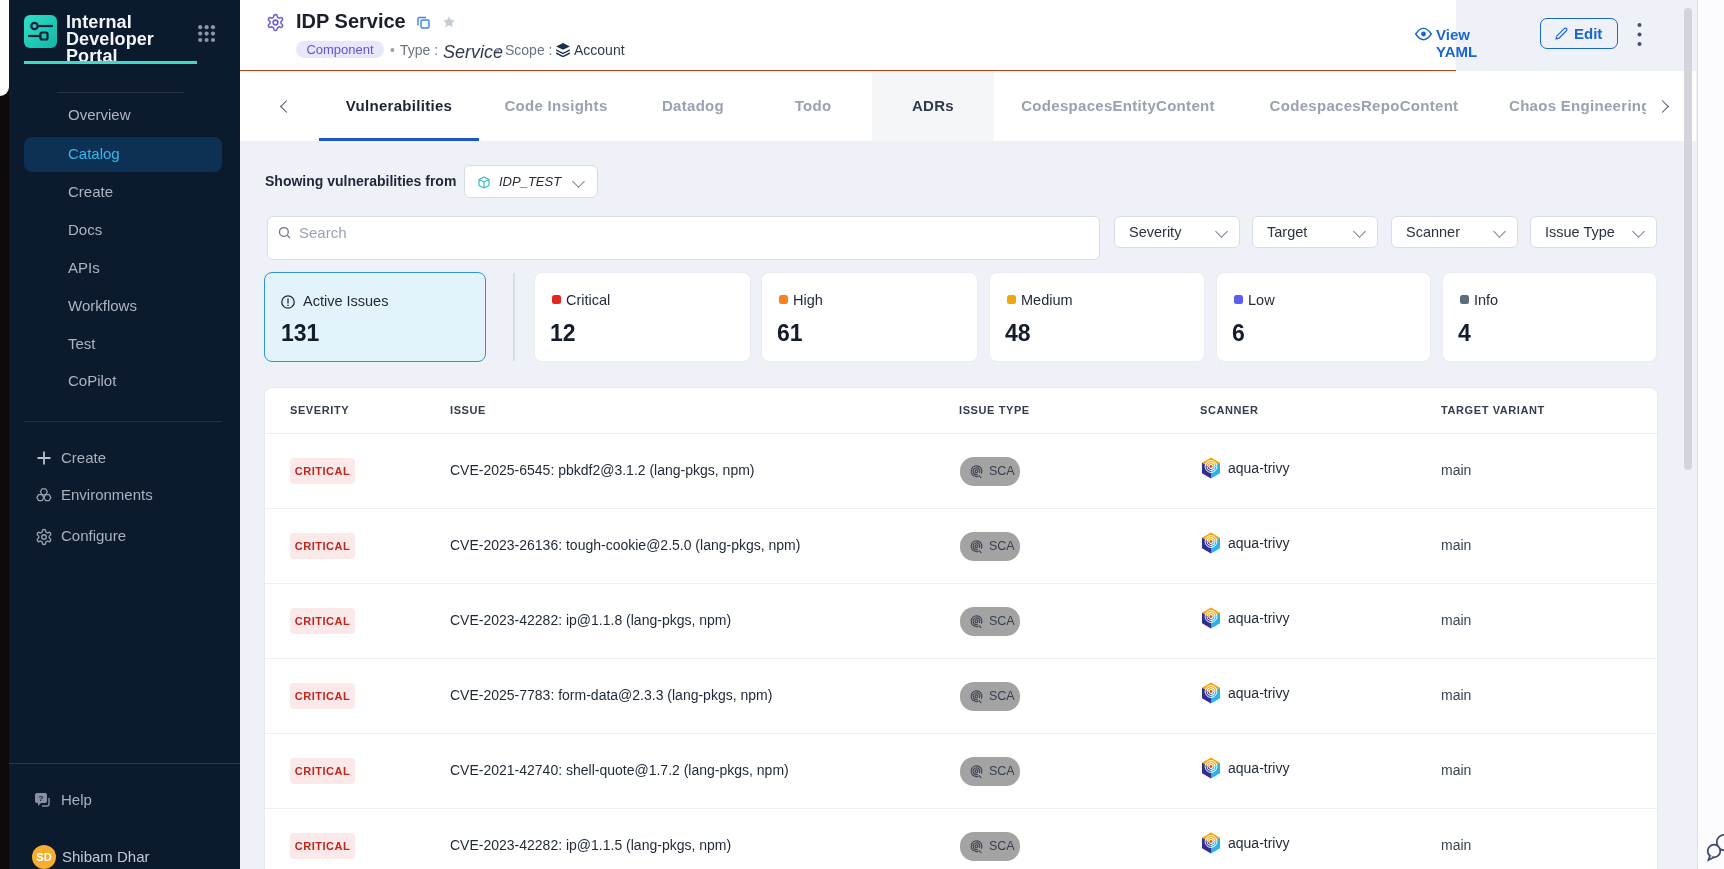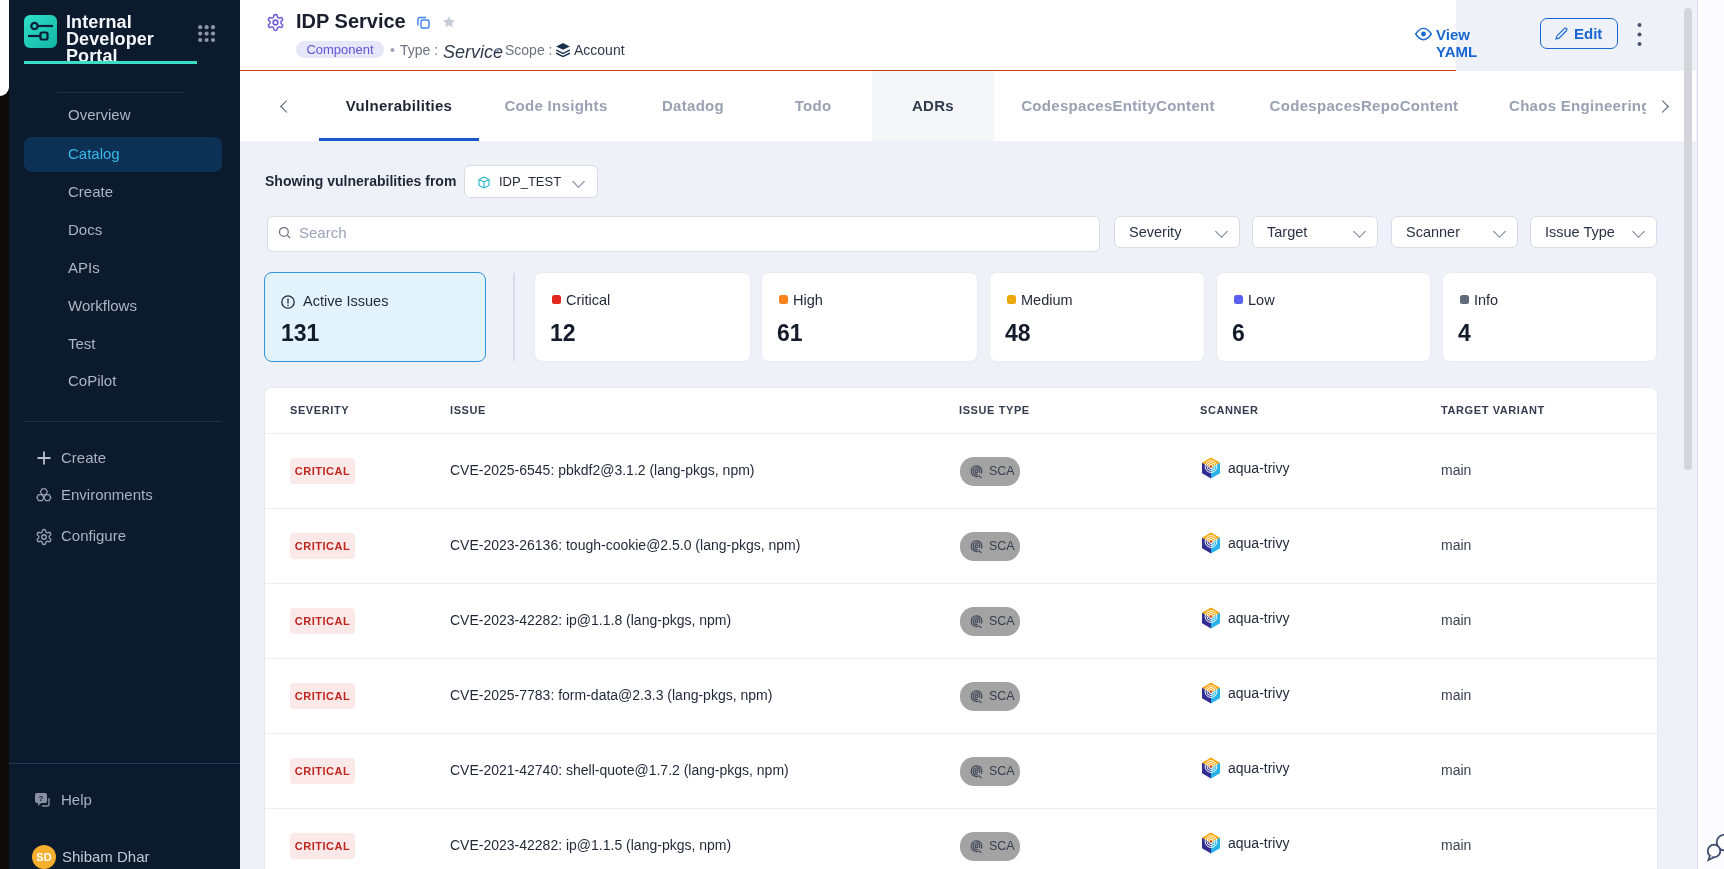--- a/index.html
+++ b/index.html
@@ -182,25 +182,25 @@
   <div class="chev abs" style="left:1418px;top:31px;border-color:#475569;transform:rotate(-45deg);"></div>
 </nav>
 
 <section id="content" class="abs">
   <div class="abs" style="left:25px;top:32px;font-size:14px;font-weight:bold;color:#1e2737;">Showing vulnerabilities from</div>
   <div class="abs" style="left:224px;top:24px;width:134px;height:33px;background:#fff;border:1px solid #d5dae4;border-radius:6px;">
     <svg style="position:absolute;left:13px;top:10px;width:12px;height:13px;" viewBox="0 0 12 13" fill="none" stroke="#26b5c8" stroke-width="1.1">
       <path d="M6 1 L11 3.5 V9.5 L6 12 L1 9.5 V3.5 Z"></path>
       <path d="M1 3.5 L6 6 L11 3.5 M6 6 V12"></path>
     </svg>
-    <div style="position:absolute;left:34px;top:8px;font-size:13px;color:#252b37;">IDP_TEST</div>
+    <div style="position:absolute;left:34px;top:8px;font-size:13px;color:#252b37;font-style:italic;">IDP_TEST</div>
     <div class="chev" style="right:14px;top:11px;"></div>
   </div>
 
-  <div class="abs" style="left:27px;top:75px;width:833px;height:36px;background:#fff;border:1px solid #d8dce6;border-radius:6px;">
+  <div class="abs" style="left:27px;top:75px;width:833px;height:44px;background:#fff;border:1px solid #d8dce6;border-radius:6px;">
     <svg style="position:absolute;left:9px;top:8px;width:15px;height:15px;" viewBox="0 0 24 24" fill="none" stroke="#6b7280" stroke-width="2">
       <circle cx="11" cy="11" r="7"></circle>
         <path d="M21 21l-4.3-4.3"></path>
     </svg>
     <div style="position:absolute;left:31px;top:7px;font-size:15px;color:#9aa3b5;">Search</div>
   </div>
   <div class="fbox abs" style="left:874px;width:126px;">
       <span style="position:absolute;left:14px;top:7px;">Severity</span>
       <span class="chev" style="right:13px;top:10px;"></span>
     </div>

